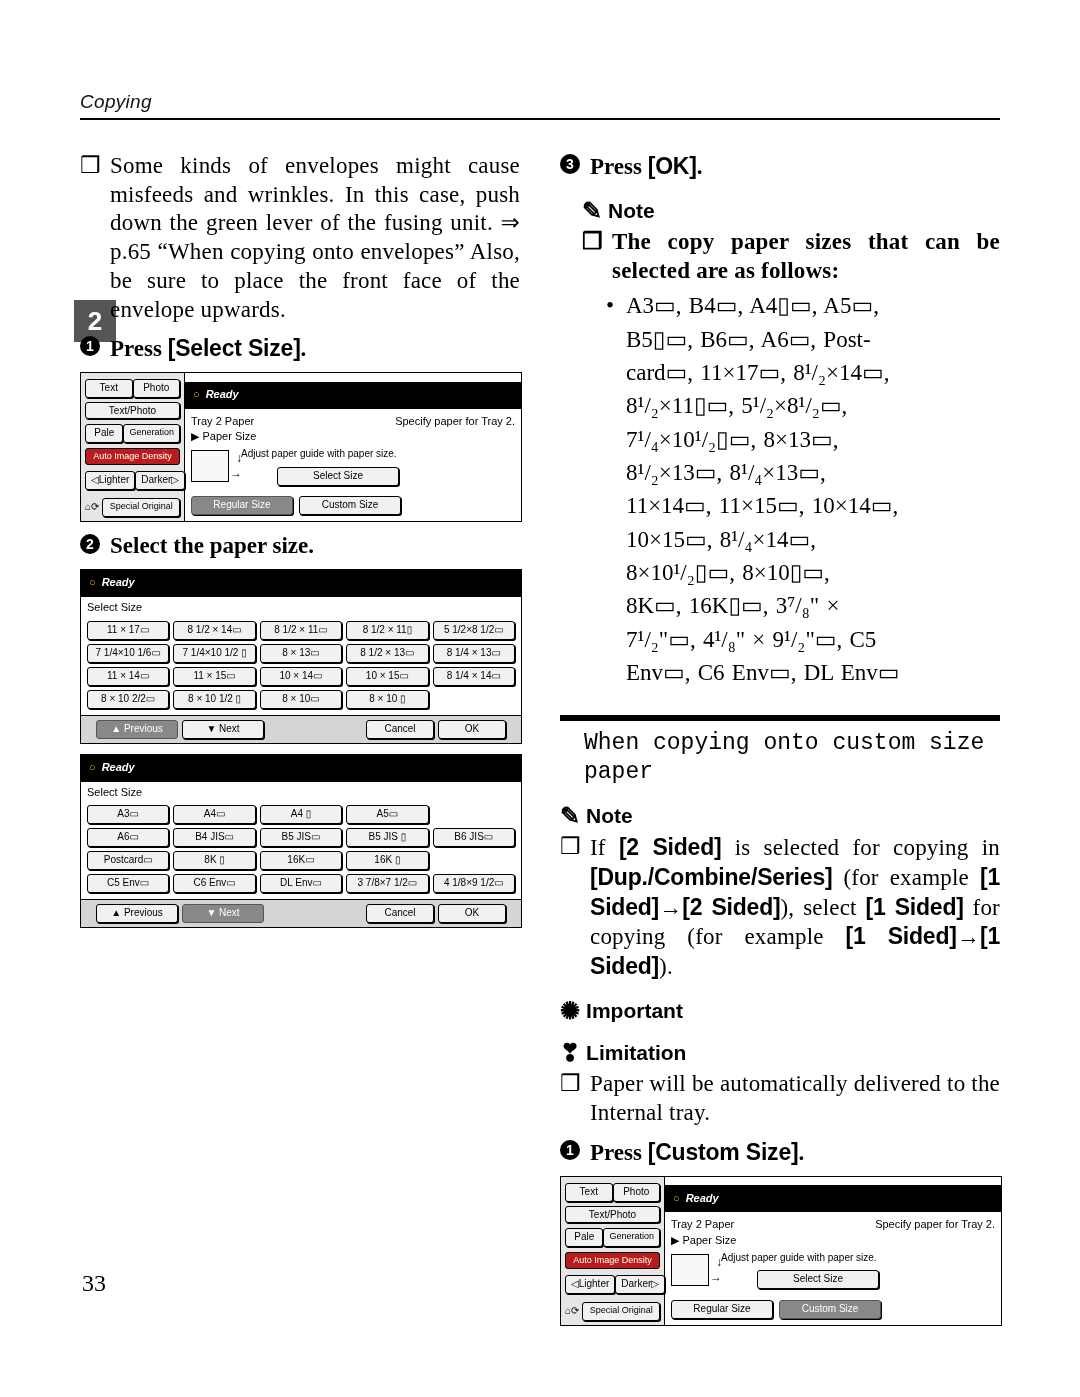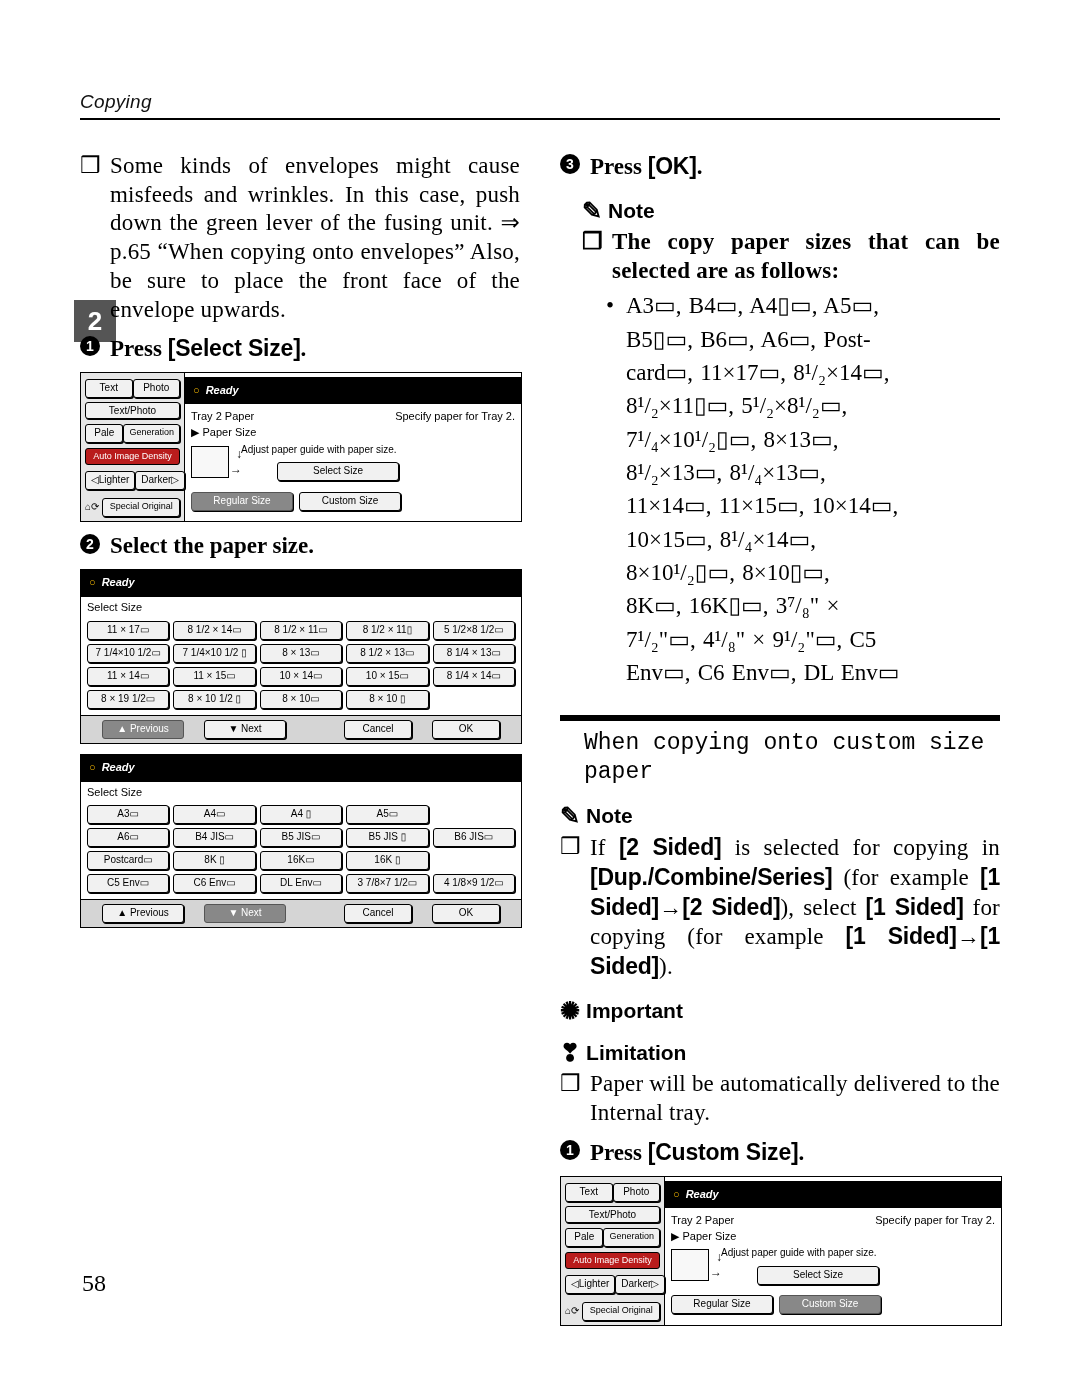--- a/index.html
+++ b/index.html
@@ -159,21 +159,21 @@
   }
   .ready-dot::before {
     content: "○";
     color: #f6b800;
     margin-right: 6px;
     font-style: normal;
   }
 
   .panel-row {
     display: flex;
-    align-items: center;
+    align-items: flex-end;
   }
   .panel-side {
     width: 95px;
     padding: 4px;
     background: #e6e6e6;
     border-right: 1px solid #000;
   }
   .panel-main {
     flex: 1;
     padding: 6px 6px;
@@ -207,23 +207,23 @@
     padding: 6px;
   }
   .size-grid .btn-sm {
     height: 17px;
     font-size: 10px;
     white-space: nowrap;
     overflow: hidden;
   }
   .panel-foot {
     display: flex;
-    gap: 20px;
+    gap: 4px;
     align-items: center;
-    padding: 4px 21px;
+    padding: 4px 15px;
     background: #d5d5d5;
     border-top: 1px solid #000;
   }
   .spacer { flex: 1; }
 
   
   .tray-illus {
     width: 36px; height: 30px;
     border: 1px solid #000;
     position: relative;
@@ -318,31 +318,31 @@
 
       <div class="panel panel-full">
         <div class="dark-bar ready-dot">Ready</div>
         <div style="padding:4px 6px 0 6px;">Select Size</div>
         <div class="size-grid" id="size-grid-1">
             <div class="btn-sm shadow2">11 × 17▭</div>
             <div class="btn-sm shadow2">8 1/2 × 14▭</div>
             <div class="btn-sm shadow2">8 1/2 × 11▭</div>
             <div class="btn-sm shadow2">8 1/2 × 11▯</div>
             <div class="btn-sm shadow2">5 1/2×8 1/2▭</div>
-            <div class="btn-sm shadow2">7 1/4×10 1/2▭</div>
+            <div class="btn-sm shadow2">7 1/4×10 1/6▭</div>
             <div class="btn-sm shadow2">7 1/4×10 1/2 ▯</div>
             <div class="btn-sm shadow2">8 × 13▭</div>
             <div class="btn-sm shadow2">8 1/2 × 13▭</div>
             <div class="btn-sm shadow2">8 1/4 × 13▭</div>
             <div class="btn-sm shadow2">11 × 14▭</div>
             <div class="btn-sm shadow2">11 × 15▭</div>
             <div class="btn-sm shadow2">10 × 14▭</div>
             <div class="btn-sm shadow2">10 × 15▭</div>
             <div class="btn-sm shadow2">8 1/4 × 14▭</div>
-            <div class="btn-sm shadow2">8 × 19 1/2▭</div>
+            <div class="btn-sm shadow2">8 × 10 2/2▭</div>
             <div class="btn-sm shadow2">8 × 10 1/2 ▯</div>
             <div class="btn-sm shadow2">8 × 10▭</div>
             <div class="btn-sm shadow2">8 × 10 ▯</div>
             <div style="visibility: hidden;"></div>
           </div>
         <div class="panel-foot">
           <div class="btn-sm btn-gray" style="width:70px;">▲ Previous</div>
           <div class="btn-sm shadow2" style="width:70px;">▼ Next</div>
           <div class="spacer"></div>
           <div class="btn-sm shadow2" style="width:56px;">Cancel</div>
@@ -469,13 +469,13 @@
               </div>
             </div>
           </div>
         </div>
       </div>
 
     </div>
   </div>
 </div>
 
-<div class="page-num">58</div>
+<div class="page-num">33</div>
 
 </body></html>

